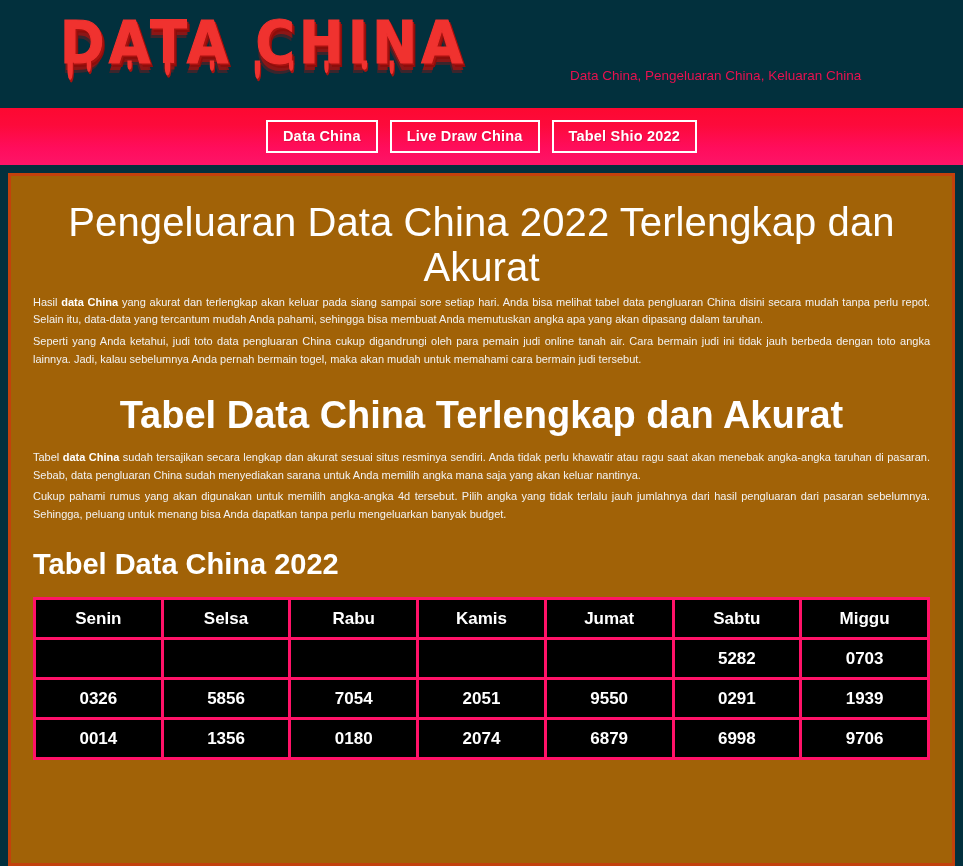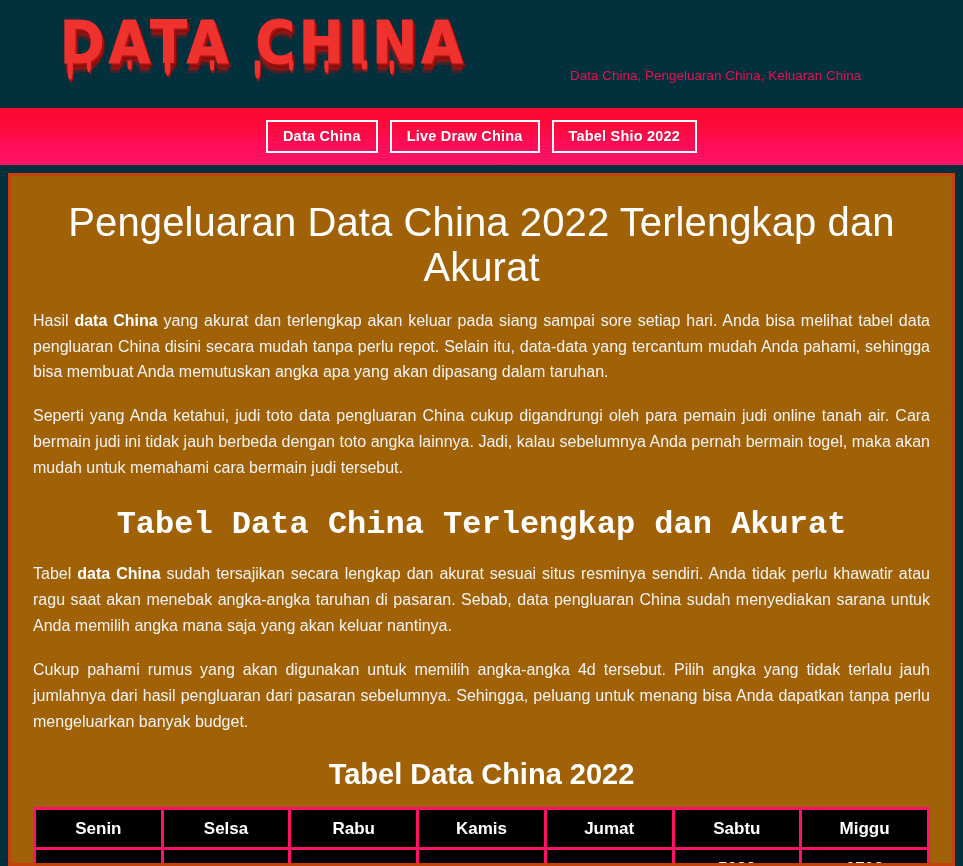--- a/index.html
+++ b/index.html
@@ -107,40 +107,38 @@
   h1.page-title {
     margin: 24px 0 0 0;
     font-weight: normal;
     font-size: 40px;
     line-height: 1.12;
     text-align: center;
     color: #ffffff;
     letter-spacing: 0.1px;
   }
   p.body-text {
-    margin: 18px 0 0 0;
-    font-size: 16px;
+    margin: 4px 0 0 0;
+    font-size: 11px;
     line-height: 1.62;
     text-align: justify;
     color: #f2f2f2;
   }
   p.body-text b { font-weight: bold; color: #ffffff; }
   h2.section-title {
     margin: 25px 0 12px 0;
-    font-size: 32px;
+    font-size: 38px;
     font-weight: bold;
     text-align: center;
     color: #ffffff;
-    font-family: Liberation Mono, monospace;
   }
   h3.table-title {
     margin: 24px 0 0 0;
     font-size: 29px;
     font-weight: bold;
-    text-align: center;
     color: #ffffff;
   }
 
   
   table.data-table {
     margin: 16px 0 0 0;
     border-collapse: collapse;
     width: 100%;
     table-layout: fixed;
     background: #000000;

